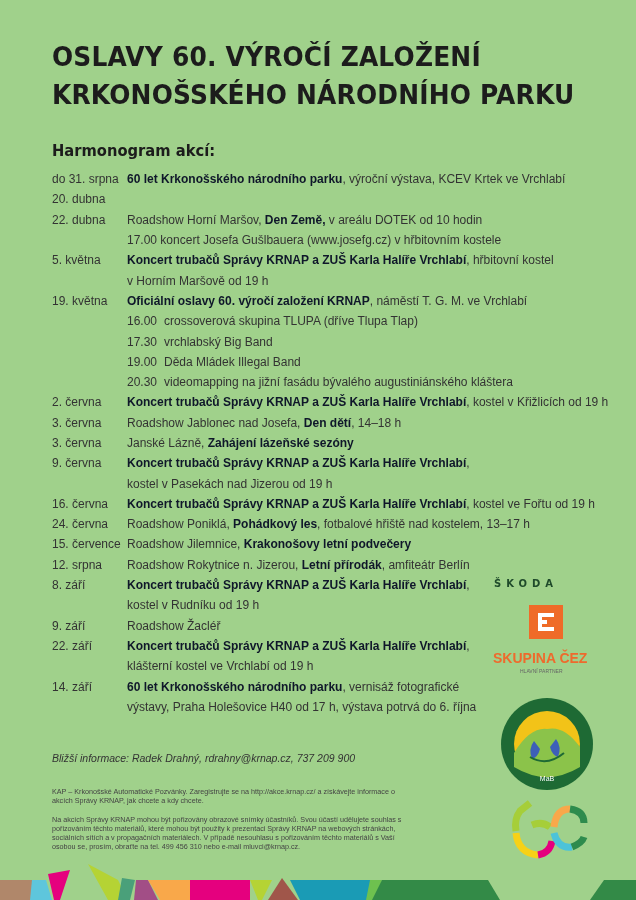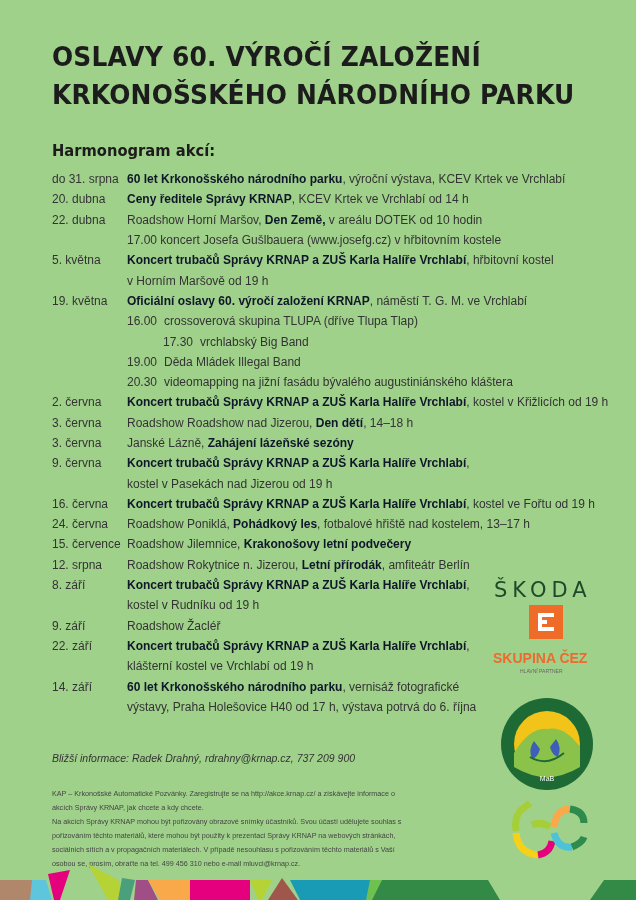--- a/index.html
+++ b/index.html
@@ -21,24 +21,24 @@
     font-family:"DejaVu Sans", sans-serif;
     font-weight:bold; font-size:16px; color:#1c1c1c;
     transform:scaleX(0.92); transform-origin:left top;
   }
   .schedule { position:absolute; left:52px; top:169px; width:530px; }
   .row { display:flex; height:20.3px; align-items:center; font-size:12px; white-space:nowrap; }
   .row .date { width:75px; flex:none; color:#333; }
   .row .desc { color:#333; }
   .row .desc b { color:#0f172a; }
   .contact { position:absolute; left:52px; top:752px; font-size:10.5px; color:#333;font-style:italic; }
-  .fine { position:absolute; left:52px; font-size:7.2px; line-height:14px; color:#444; width:350px; }
+  .fine { position:absolute; left:52px; font-size:7.2px; line-height:9px; color:#444; width:350px; }
   .f1 { top:787px; }
   .f2 { top:815px; }
-  .logo-skoda { position:absolute; left:494px; top:578px; font-family:"DejaVu Sans", sans-serif; font-size:21px; letter-spacing:5px; color:#1f4a2a; font-weight:normal; }
+  .logo-skoda { position:absolute; left:494px; top:578px; font-family:"DejaVu Sans", sans-serif; font-size:10px; letter-spacing:5px; color:#1f4a2a; font-weight:bold; }
   .logo-cez-box { position:absolute; left:529px; top:605px; width:34px; height:34px; background:#ef6b28; }
   .logo-cez-text { position:absolute; left:493px; top:650px; font-weight:bold; font-size:14px; color:#ee6a2d; }
   .logo-cez-sub { position:absolute; left:520px; top:668px; font-size:5px; color:#666; }
   .krnap-logo { position:absolute; left:500px; top:697px; }
   .logo-60 { position:absolute; left:508px; top:797px; }
   .website { position:absolute; left:515px; top:877px; font-size:10.5px; font-weight:bold; color:#2f6e36;margin-top:31px; }
   .strip { position:absolute; left:0; top:864px; }
 </style>
 </head>
 <body>
@@ -49,21 +49,20 @@
 </div>
 <div class="subtitle">Harmonogram akcí:</div>
 
 <div class="schedule" id="schedule">
     <div class="row">
       <span class="date">do 31. srpna</span>
       <span class="desc"><b>60 let Krkonošského národního parku</b><span>, výroční výstava, KCEV Krtek ve Vrchlabí</span></span>
     </div>
     <div class="row">
       <span class="date">20. dubna</span>
-      <span class="desc"><b>Ceny ředitele Správy KRNAP</b><span>, KCEV Krtek ve Vrchlabí od 14 h</span></span>
     </div>
     <div class="row">
       <span class="date">22. dubna</span>
       <span class="desc"><span>Roadshow Horní Maršov, </span><b>Den Země,</b><span> v areálu DOTEK od 10 hodin</span></span>
     </div>
     <div class="row">
       <span class="date"></span>
       <span class="desc"><span>17.00 koncert Josefa Gušlbauera (www.josefg.cz) v hřbitovním kostele</span></span>
     </div>
     <div class="row">
@@ -77,37 +76,37 @@
     <div class="row">
       <span class="date">19. května</span>
       <span class="desc"><b>Oficiální oslavy 60. výročí založení KRNAP</b><span>, náměstí T. G. M. ve Vrchlabí</span></span>
     </div>
     <div class="row">
       <span class="date"></span>
       <span class="desc"><span class="t" style="display: inline-block; width: 37px;">16.00</span><span>crossoverová skupina TLUPA (dříve Tlupa Tlap)</span></span>
     </div>
     <div class="row">
       <span class="date"></span>
-      <span class="desc"><span class="t" style="display: inline-block; width: 37px; margin-left: 36px;">17.30</span><span>vrchlabský Big Band</span></span>
+      <span class="desc"><span class="t" style="display: inline-block; width: 37px;">17.30</span><span>vrchlabský Big Band</span></span>
     </div>
     <div class="row">
       <span class="date"></span>
       <span class="desc"><span class="t" style="display: inline-block; width: 37px;">19.00</span><span>Děda Mládek Illegal Band</span></span>
     </div>
     <div class="row">
       <span class="date"></span>
       <span class="desc"><span class="t" style="display: inline-block; width: 37px;">20.30</span><span>videomapping na jižní fasádu bývalého augustiniánského kláštera</span></span>
     </div>
     <div class="row">
       <span class="date">2. června</span>
       <span class="desc"><b>Koncert trubačů Správy KRNAP a ZUŠ Karla Halíře Vrchlabí</b><span>, kostel v Křižlicích od 19 h</span></span>
     </div>
     <div class="row">
       <span class="date">3. června</span>
-      <span class="desc"><span>Roadshow Roadshow nad Jizerou, </span><b>Den dětí</b><span>, 14–18 h</span></span>
+      <span class="desc"><span>Roadshow Jablonec nad Josefa, </span><b>Den dětí</b><span>, 14–18 h</span></span>
     </div>
     <div class="row">
       <span class="date">3. června</span>
       <span class="desc"><span>Janské Lázně, </span><b>Zahájení lázeňské sezóny</b></span>
     </div>
     <div class="row">
       <span class="date">9. června</span>
       <span class="desc"><b>Koncert trubačů Správy KRNAP a ZUŠ Karla Halíře Vrchlabí</b><span>,</span></span>
     </div>
     <div class="row">

